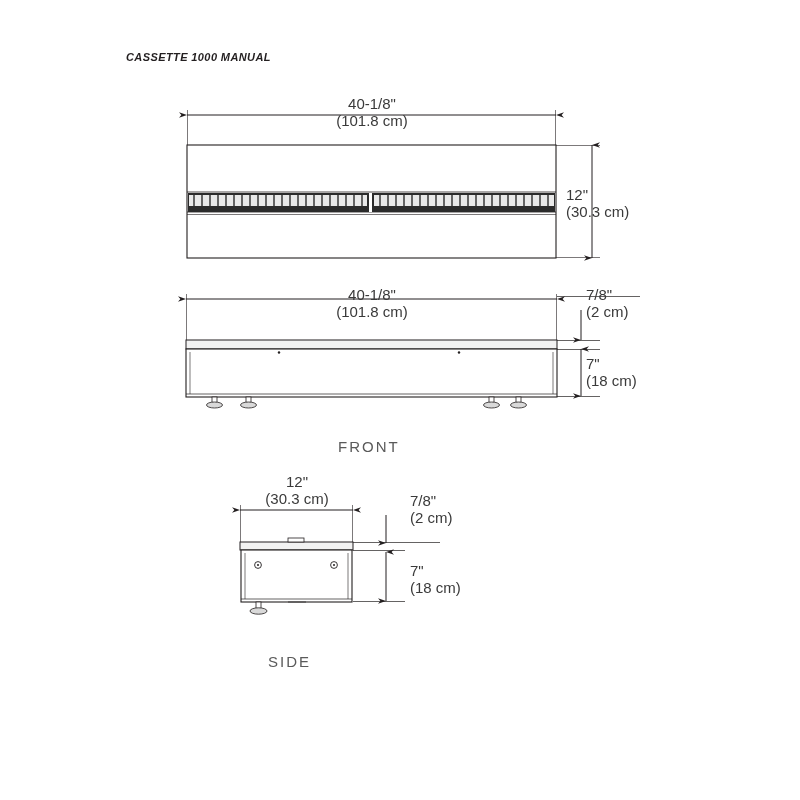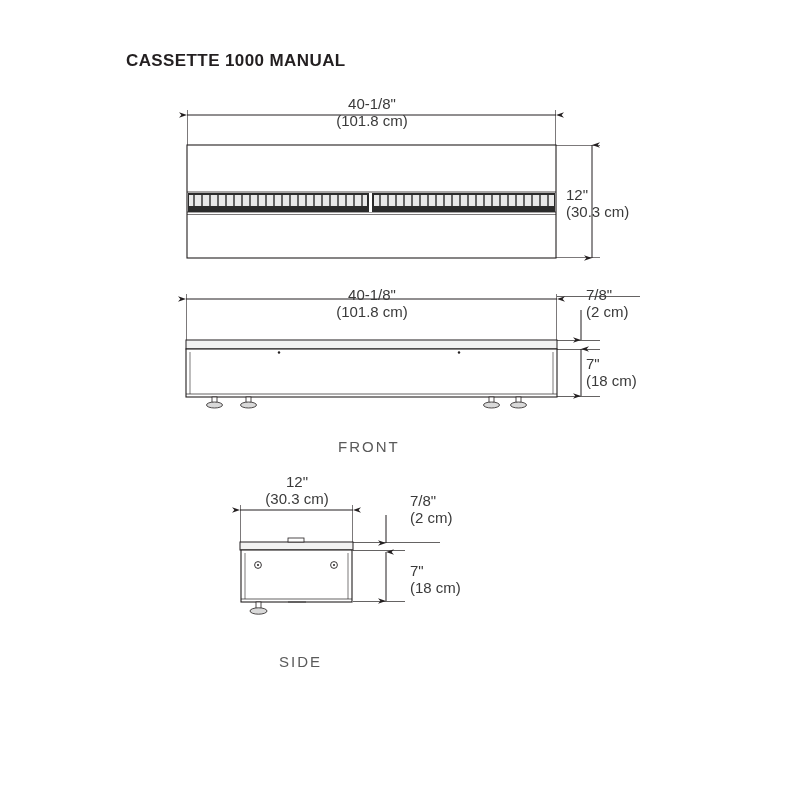--- a/index.html
+++ b/index.html
@@ -18,25 +18,26 @@
   #sheet {
     position: absolute;
     left: 0; top: 0;
     width: 800px;
     height: 800px;
   }
   .title {
     position: absolute;
     left: 126px;
     top: 51px;
-    font-size: 17px;
+    font-size: 11px;
     font-weight: bold;
     letter-spacing: 0.4px;
     color: #231f20;
     white-space: nowrap;
+    font-style: italic;
   }
   .dim {
     position: absolute;
     font-size: 15px;
     line-height: 17px;
     color: #3a3a3a;
     white-space: nowrap;
     text-align: center;
   }
   .dim.left {
@@ -275,15 +276,15 @@
     <span>7/8"</span><br>
     <span>(2 cm)</span>
   </div>
 
   <div class="dim left" style="left:410px; top:562px; width:90px;">
     <span>7"</span><br>
     <span>(18 cm)</span>
   </div>
 
   <div class="viewlabel" style="left:338px; top:438px;">FRONT</div>
-  <div class="viewlabel" style="left:279px; top:653px;">SIDE</div>
+  <div class="viewlabel" style="left:268px; top:653px;">SIDE</div>
 
 </div>
 
 </body></html>

